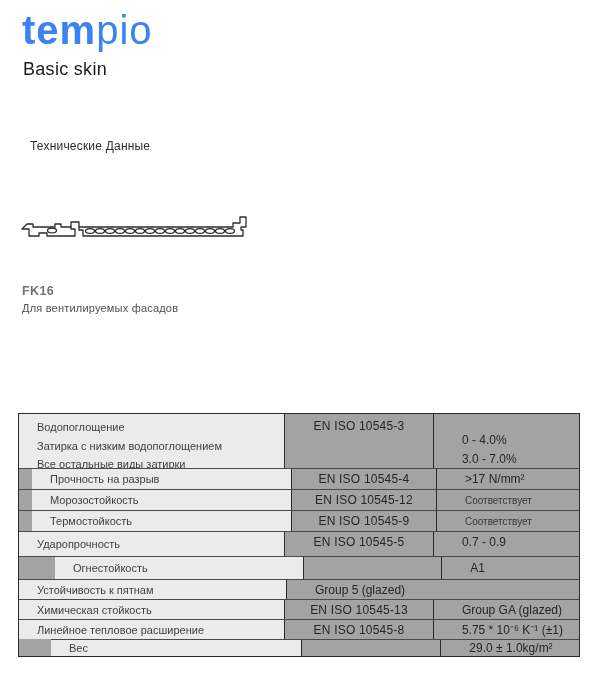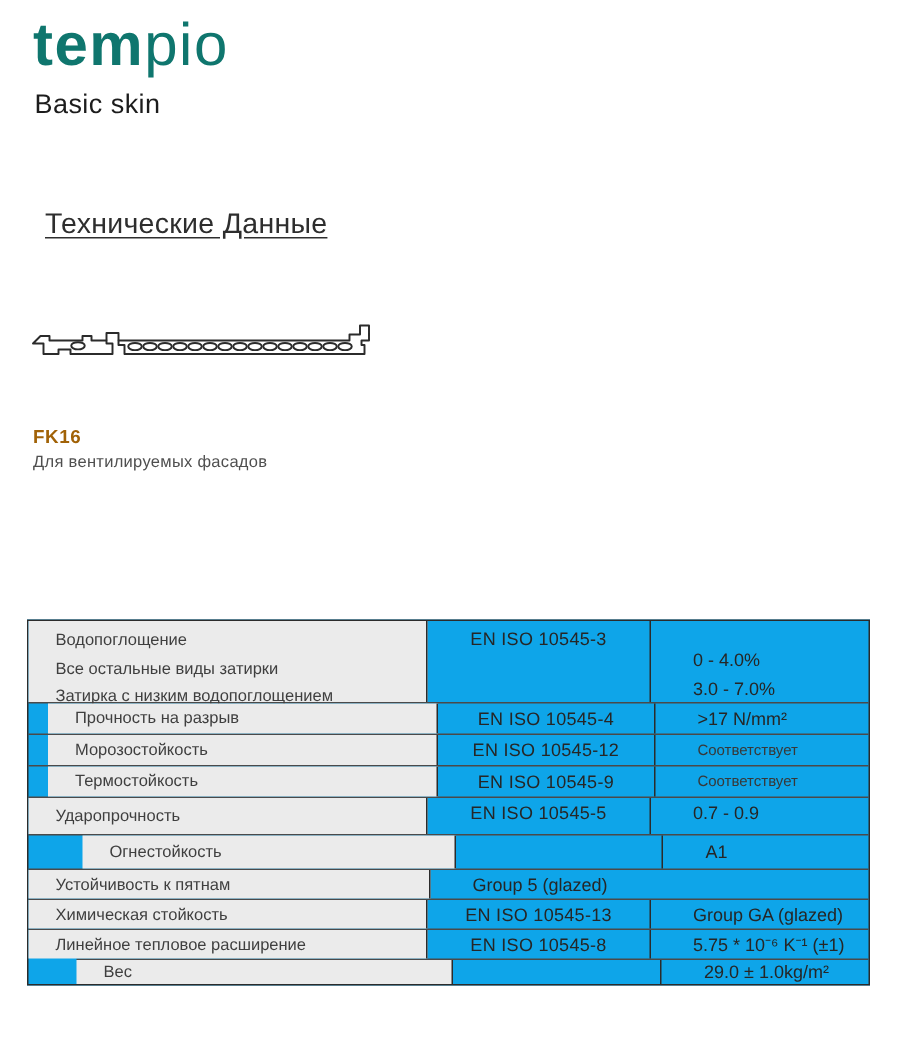--- a/index.html
+++ b/index.html
@@ -5,35 +5,35 @@
   :root{
     --text:#1f1f1f; --muted:#4f4f4f; --prop:#3f3f3f;
     --border:#2b2b2b; --inner:#4a4a4a; --rowbg:#ebebeb;
   }
   html,body{margin:0;padding:0;}
   body{
     width:600px;height:700px;background:#ffffff;position:relative;
     font-family:"Liberation Sans", sans-serif;color:var(--text);
     overflow:hidden;
   }
-  .logo{position:absolute;left:22px;top:8px;font-size:40px;line-height:1.1;color:#0f766e;letter-spacing:1px;}
+  .logo{position:absolute;left:22px;top:8px;font-size:40px;line-height:1.1;color:#3b82f6;letter-spacing:1px;}
   .logo .seg-bold{font-weight:800;}
   .logo .seg-light{font-weight:300;}
   .subtitle{position:absolute;left:23px;top:59px;font-size:18px;color:#1c1c1c;letter-spacing:0.3px;}
   .section-title{
-    position:absolute;left:30px;top:139px;font-size:19px;color:#2e2e2e;
-    text-decoration:underline;text-underline-offset:3px;letter-spacing:0.2px;
+    position:absolute;left:30px;top:139px;font-size:12px;color:#2e2e2e;
+    text-underline-offset:3px;letter-spacing:0.2px;
   }
   .drawing{position:absolute;left:18px;top:212px;width:234px;height:34px;}
-  .product-code{position:absolute;left:22px;top:284px;font-size:12.5px;font-weight:600;color:#a16207;letter-spacing:0.4px;}
+  .product-code{position:absolute;left:22px;top:284px;font-size:12.5px;font-weight:600;color:#737373;letter-spacing:0.4px;}
   .product-desc{position:absolute;left:22px;top:302px;font-size:11px;color:var(--muted);letter-spacing:0.2px;}
 
   .spec-table{
     position:absolute;left:18px;top:413px;width:562px;
-    border:1.5px solid var(--border);box-sizing:border-box;background:#0ea5e9;
+    border:1.5px solid var(--border);box-sizing:border-box;background:#a3a3a3;
   }
   .trow{display:flex;border-top:1px solid var(--inner);}
   .trow:first-child{border-top:none;}
   .cell{box-sizing:border-box;}
   .cell-prop{
     width:268px;background:var(--rowbg);padding-left:18px;padding-right:6px;
     display:flex;flex-direction:column;justify-content:center;
     font-size:11px;color:var(--prop);border-right:1px solid var(--border);
   }
   .cell-std{
@@ -88,22 +88,22 @@
 </svg>
 
 <div class="product-code">FK16</div>
 <div class="product-desc">Для вентилируемых фасадов</div>
 
 <div class="spec-table">
 
   <div class="trow r0 h54">
     <div class="cell cell-prop">
       <div class="pline">Водопоглощение</div>
+      <div class="pline">Затирка с низким водопоглощением</div>
       <div class="pline">Все остальные виды затирки</div>
-      <div class="pline">Затирка с низким водопоглощением</div>
     </div>
     <div class="cell cell-std">EN ISO 10545-3</div>
     <div class="cell cell-val">
       <div class="vline"></div>
       <div class="vline">0 - 4.0%</div>
       <div class="vline">3.0 - 7.0%</div>
     </div>
   </div>
 
   <div class="trow h20">

